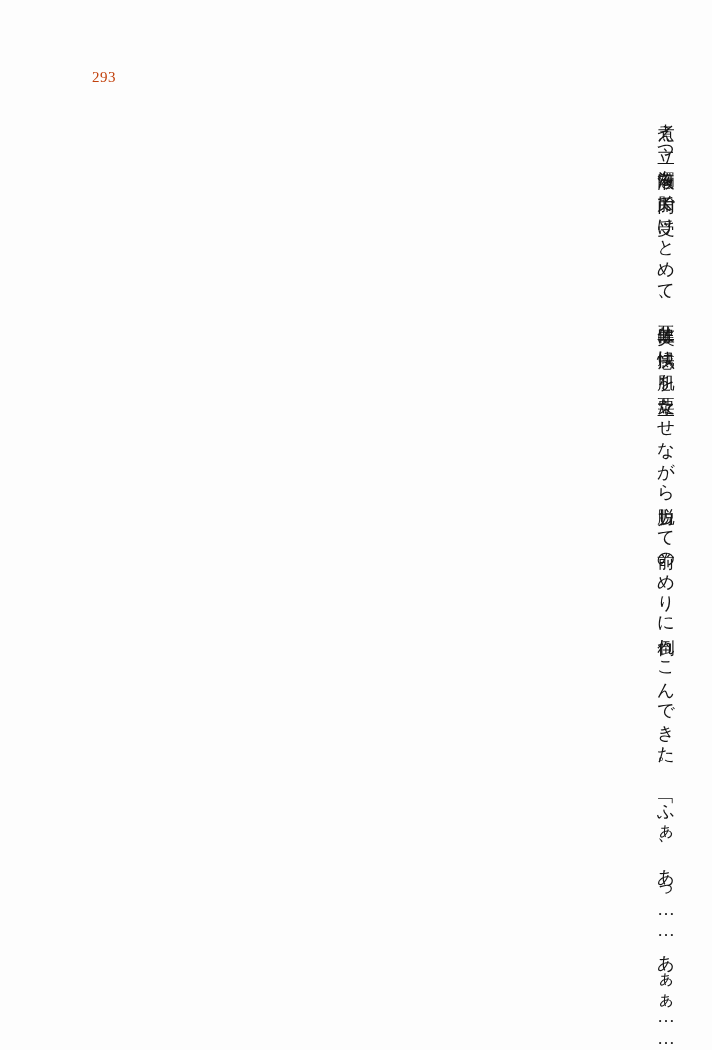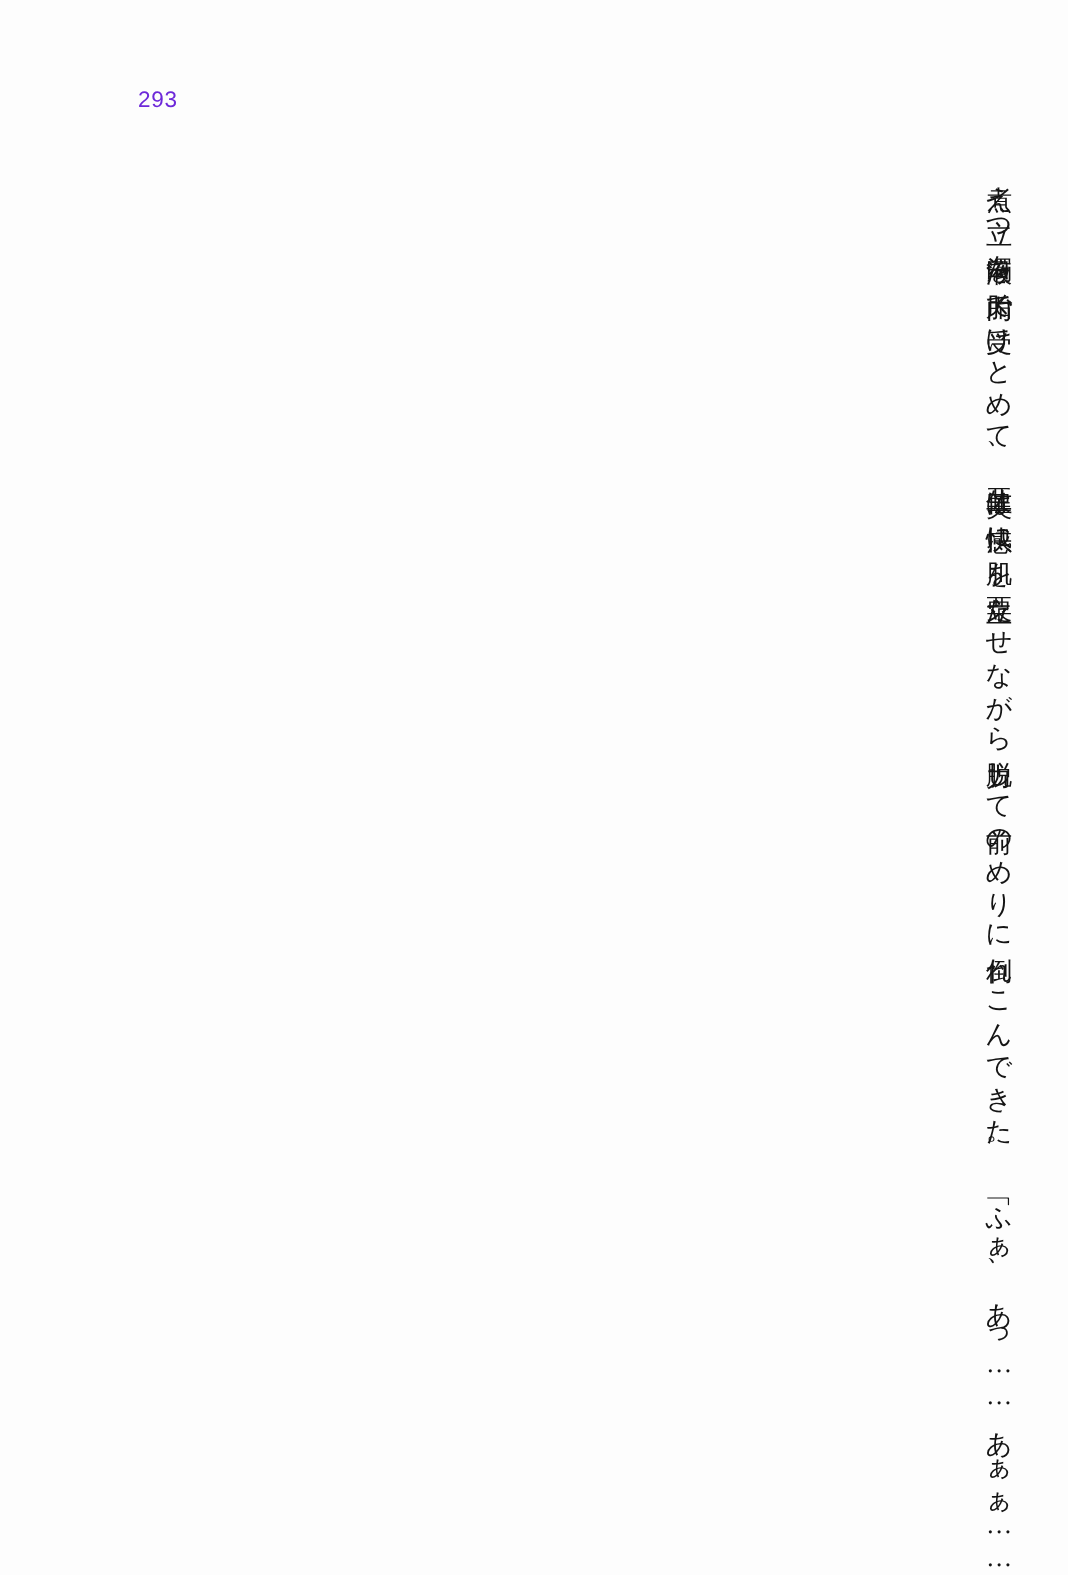--- a/index.html
+++ b/index.html
@@ -11,26 +11,26 @@
     position: relative;
     width: 712px;
     height: 1050px;
     background: #fdfdfd;
     overflow: hidden;
     font-family: "Liberation Serif", "DejaVu Serif", serif;
     color: #1a1a1a;
   }
   .page-number {
     position: absolute;
-    top: 58px;
+    top: 69px;
     left: 92px;
     font-size: 15px;
     letter-spacing: 0.5px;
-    color: #6d28d9;
-    font-family: Liberation Sans, sans-serif;
+    color: #c2410c;
+    font-family: Liberation Serif, serif;
   }
   .text-block {
     position: absolute;
     top: 110px;
     left: 58px;
     right: 38px;
     height: 845px;
     writing-mode: vertical-rl;
     text-orientation: upright;
     direction: ltr;

